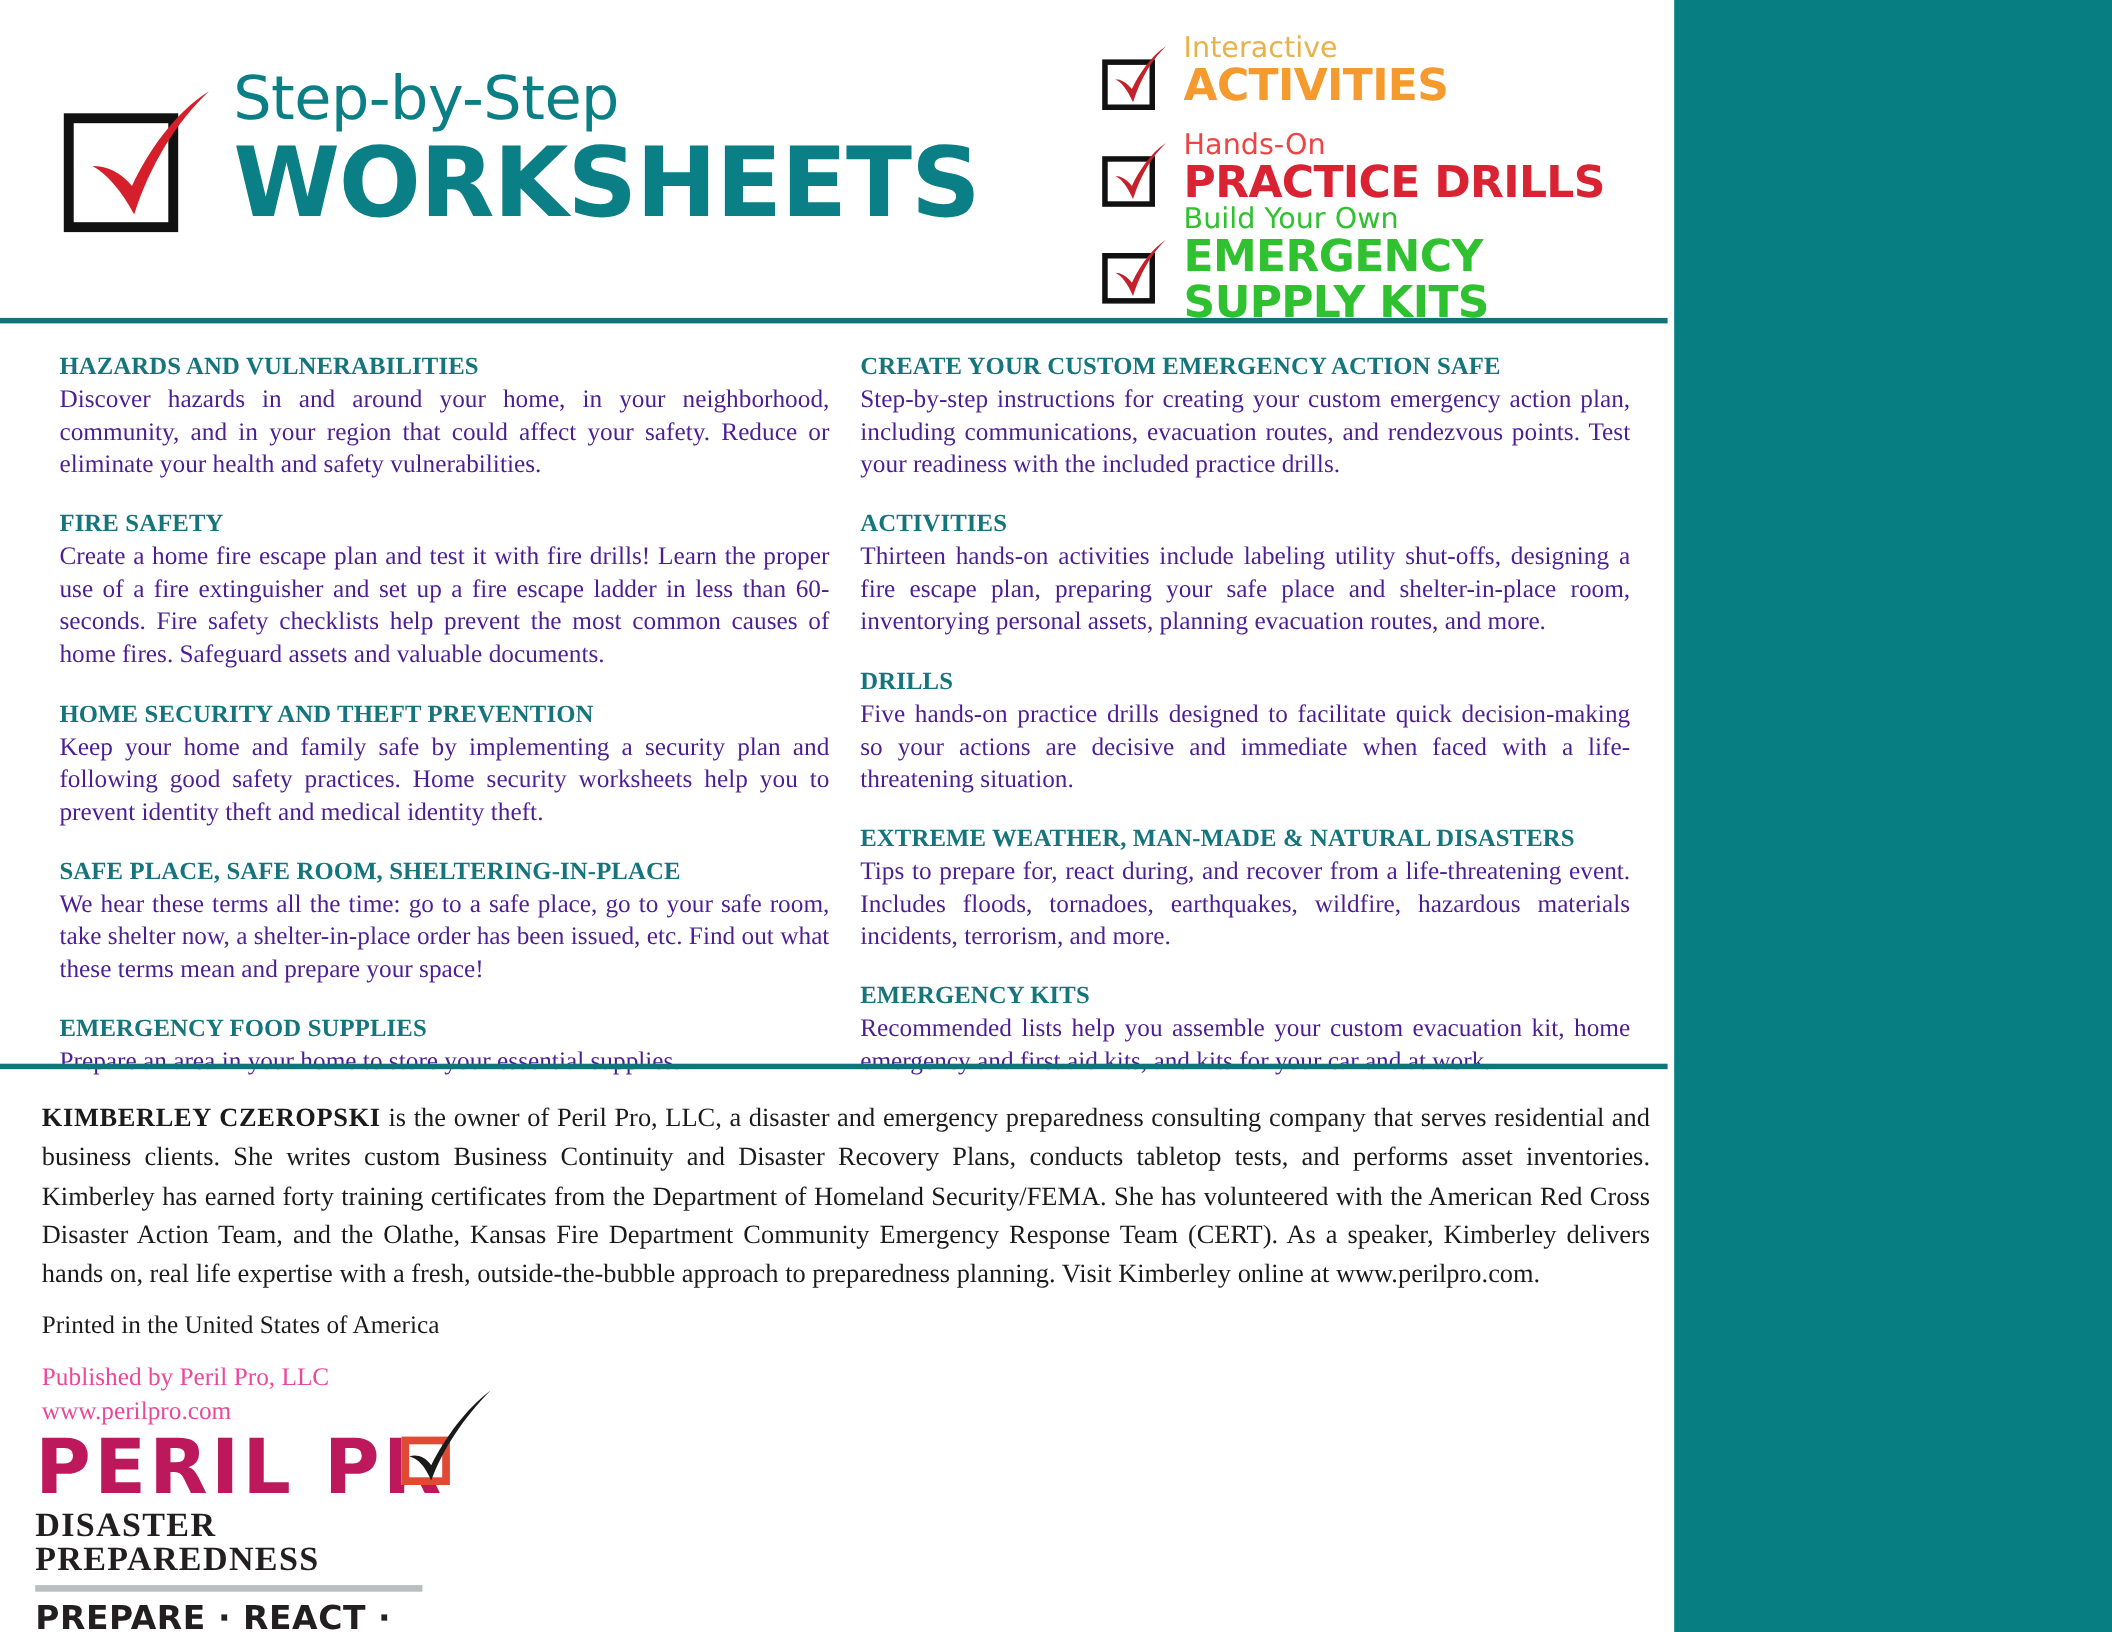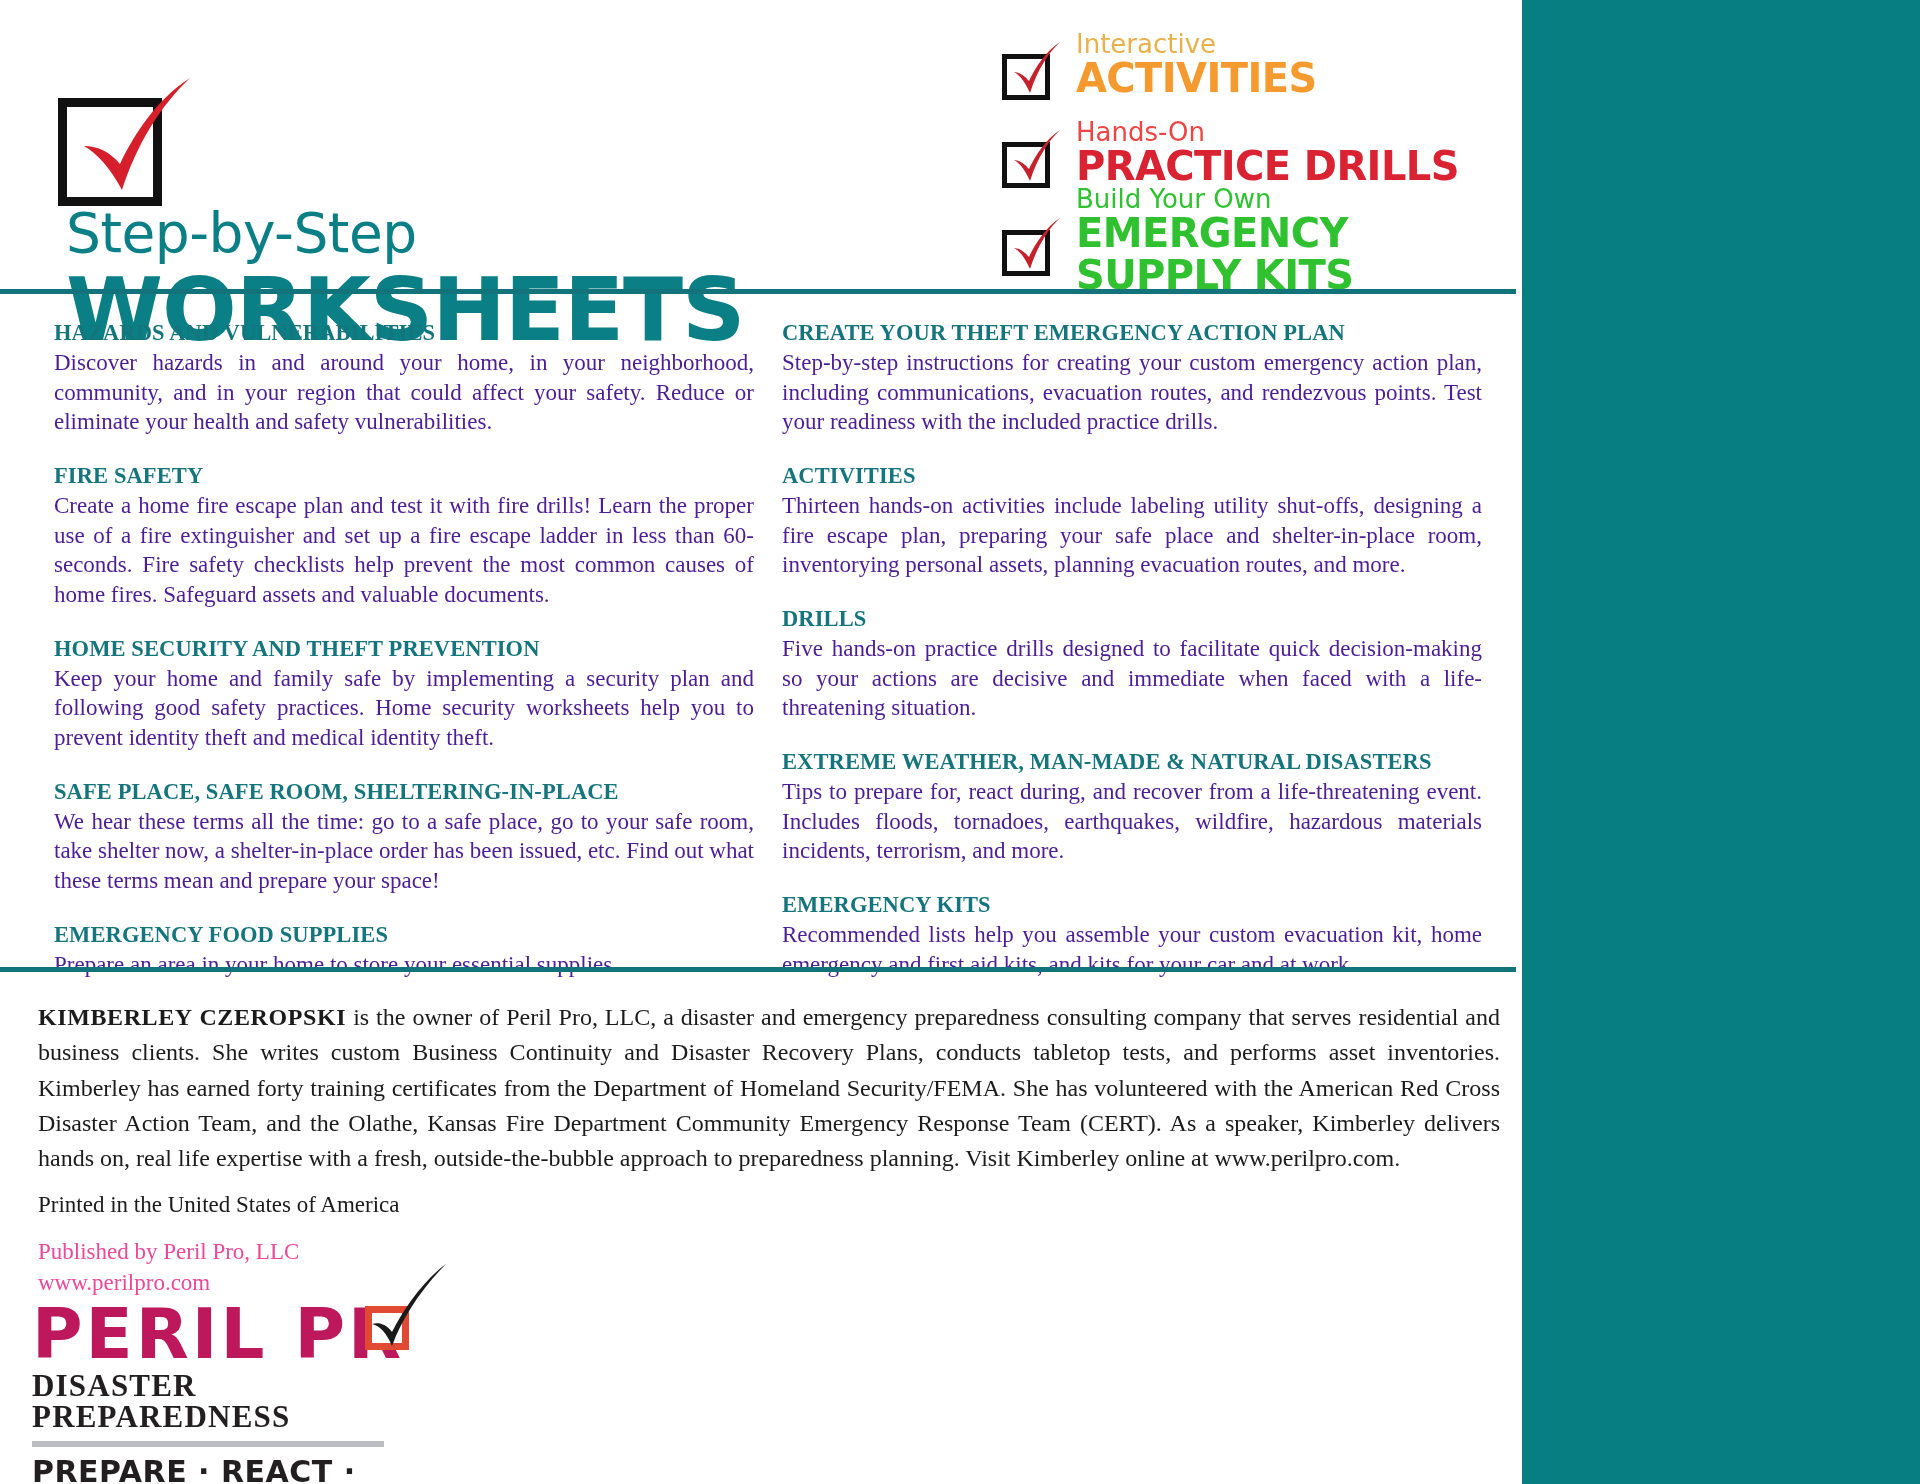--- a/index.html
+++ b/index.html
@@ -23,21 +23,21 @@
     position:absolute;right:398px;top:0;width:6px;height:1484px;
     background:#ffffff;
   }
 
   
   .header{
     position:absolute;left:0;top:0;width:1522px;height:292px;
   }
   .logo-block{
     position:absolute;left:50px;top:62px;
-    display:flex;align-items:flex-start;flex-direction:column;
+    display:flex;align-items:flex-end;
   }
   .big-check{
     position:relative;width:146px;height:134px;flex:0 0 auto;
     margin-top:10px;
   }
   .big-check .box{
     position:absolute;left:8px;top:26px;width:104px;height:108px;
     border:9px solid #111111;background:#ffffff;box-sizing:border-box;
   }
   .big-check svg{position:absolute;left:0;top:0;}
@@ -247,21 +247,21 @@
         <p>We hear these terms all the time: go to a safe place, go to your safe room, take shelter now, a shelter-in-place order has been issued, etc. Find out what these terms mean and prepare your space!</p>
       </div>
       <div class="sec">
         <h3>EMERGENCY FOOD SUPPLIES</h3>
         <p>Prepare an area in your home to store your essential supplies.</p>
       </div>
     </div>
 
     <div class="col col-right">
       <div class="sec">
-        <h3>CREATE YOUR THEFT EMERGENCY ACTION PLAN</h3>
+        <h3>CREATE YOUR CUSTOM EMERGENCY ACTION SAFE</h3>
         <p>Step-by-step instructions for creating your custom emergency action plan, including communications, evacuation routes, and rendezvous points. Test your readiness with the included practice drills.</p>
       </div>
       <div class="sec">
         <h3>ACTIVITIES</h3>
         <p>Thirteen hands-on activities include labeling utility shut-offs, designing a fire escape plan, preparing your safe place and shelter-in-place room, inventorying personal assets, planning evacuation routes, and more.</p>
       </div>
       <div class="sec">
         <h3>DRILLS</h3>
         <p>Five hands-on practice drills designed to facilitate quick decision-making so your actions are decisive and immediate when faced with a life-threatening situation.</p>
       </div>

